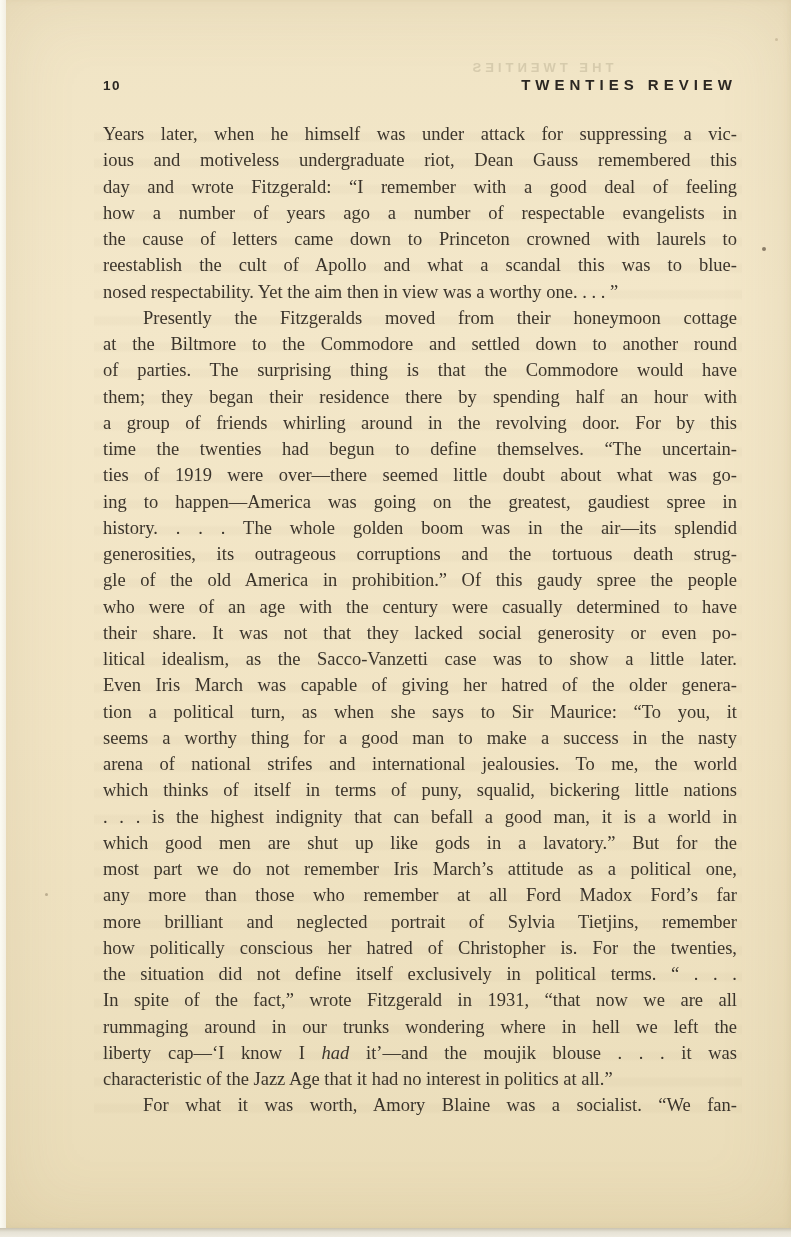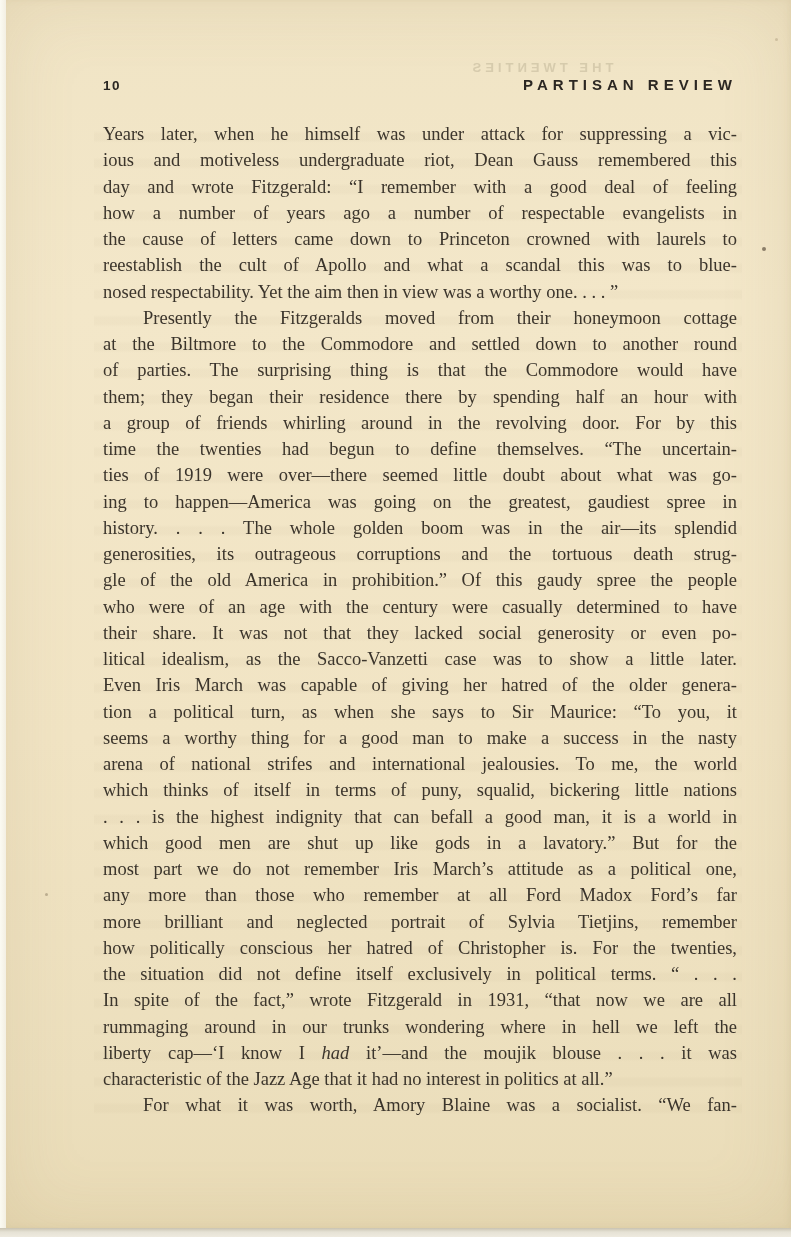--- a/index.html
+++ b/index.html
@@ -74,21 +74,21 @@
 </head>
 <body>
 
 <div class="scan">
   <div class="page">
 
     <div class="ghost-head">THE TWENTIES</div>
 
     <div class="header">
       <span class="pagenum">10</span>
-      <span class="running-head">PARTISAN REVIEW</span>
+      <span class="running-head">TWENTIES REVIEW</span>
     </div>
 
     <div class="body-text" id="body-text">
         <div class="line">Years later, when he himself was under attack for suppressing a vic-</div>
         <div class="line">ious and motiveless undergraduate riot, Dean Gauss remembered this</div>
         <div class="line">day and wrote Fitzgerald: “I remember with a good deal of feeling</div>
         <div class="line">how a number of years ago a number of respectable evangelists in</div>
         <div class="line">the cause of letters came down to Princeton crowned with laurels to</div>
         <div class="line">reestablish the cult of Apollo and what a scandal this was to blue-</div>
         <div class="line para-end">nosed respectability. Yet the aim then in view was a worthy one. . . . ”</div>

